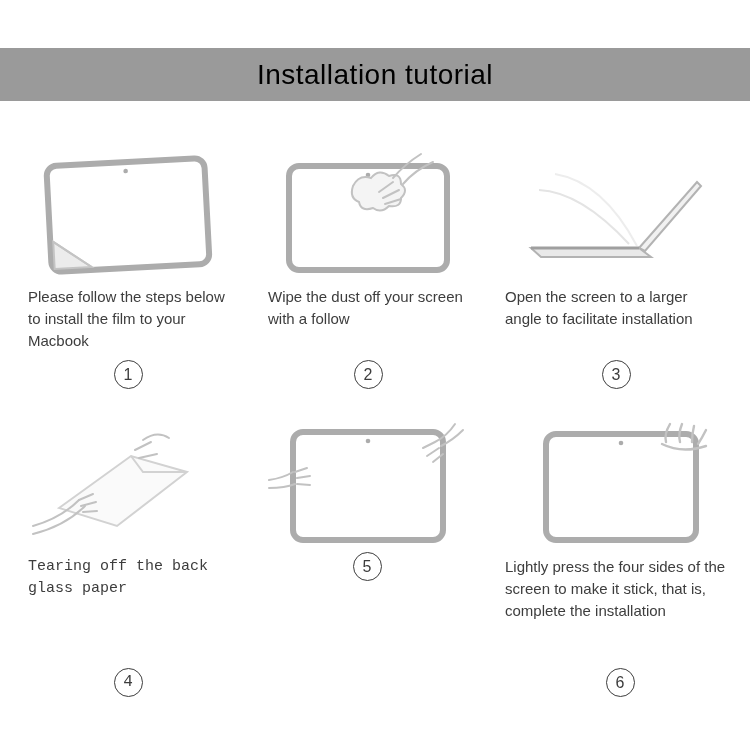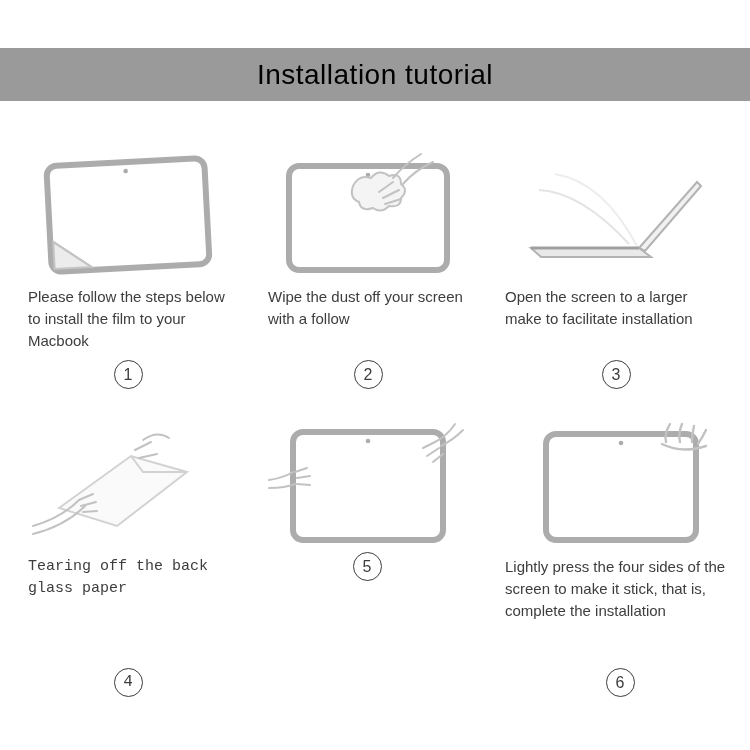--- a/index.html
+++ b/index.html
@@ -70,21 +70,21 @@
 <div class="step row1" id="step3">
   <div class="illo">
     <svg width="210" height="128" viewBox="0 0 210 128">
       <path d="M118 92 Q70 40 28 38" stroke="#e4e4e4" stroke-width="2" fill="none"></path>
       <path d="M126 94 Q92 30 44 22" stroke="#ededed" stroke-width="2" fill="none"></path>
       <path d="M128 96 L186 30 L190 34 L134 99 Z" fill="#f1f1f1" stroke="#b3b3b3" stroke-width="2"></path>
       <path d="M20 96 L128 96 L140 105 L30 105 Z" fill="#e9e9e9" stroke="#b3b3b3" stroke-width="2"></path>
       <path d="M20 96 L128 96" stroke="#9f9f9f" stroke-width="3"></path>
     </svg>
   </div>
-  <div class="caption">Open the screen to a larger make to facilitate installation</div>
+  <div class="caption">Open the screen to a larger angle to facilitate installation</div>
   <div class="badge">3</div>
 </div>
 
 <div class="step row2" id="step4">
   <div class="illo">
     <svg width="195" height="128" viewBox="0 0 195 128">
       <path d="M28 86 L100 34 L156 50 L86 104 Z" fill="#fafafa" stroke="#d2d2d2" stroke-width="2"></path>
       <path d="M100 34 L112 50 L156 50" fill="none" stroke="#d2d2d2" stroke-width="2"></path>
       <path d="M2 104 Q30 96 48 78 M2 112 Q34 104 54 84" stroke="#c2c2c2" stroke-width="2" fill="none" stroke-linecap="round"></path>
       <path d="M48 78 l14 -6 M50 84 l15 -4 M52 90 l14 -1" stroke="#c2c2c2" stroke-width="2" fill="none" stroke-linecap="round"></path>

